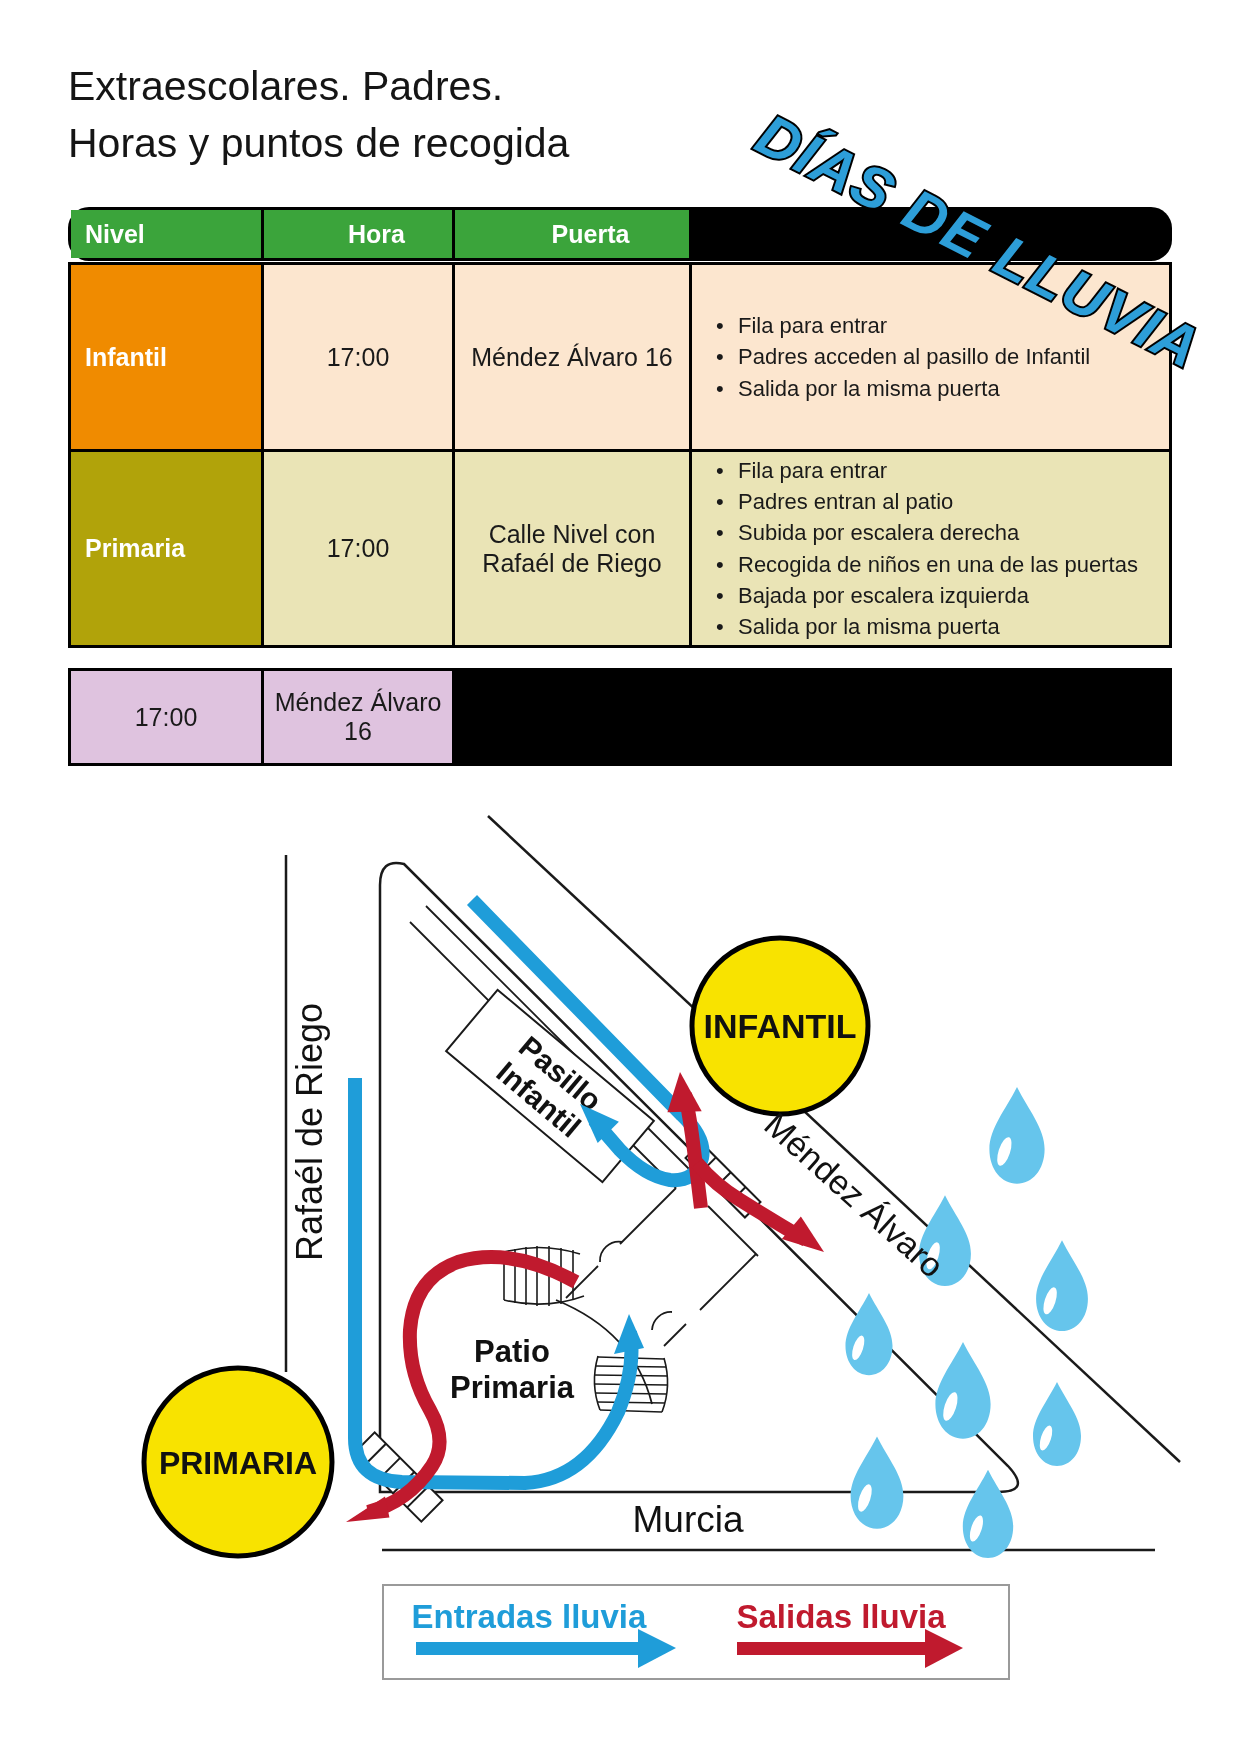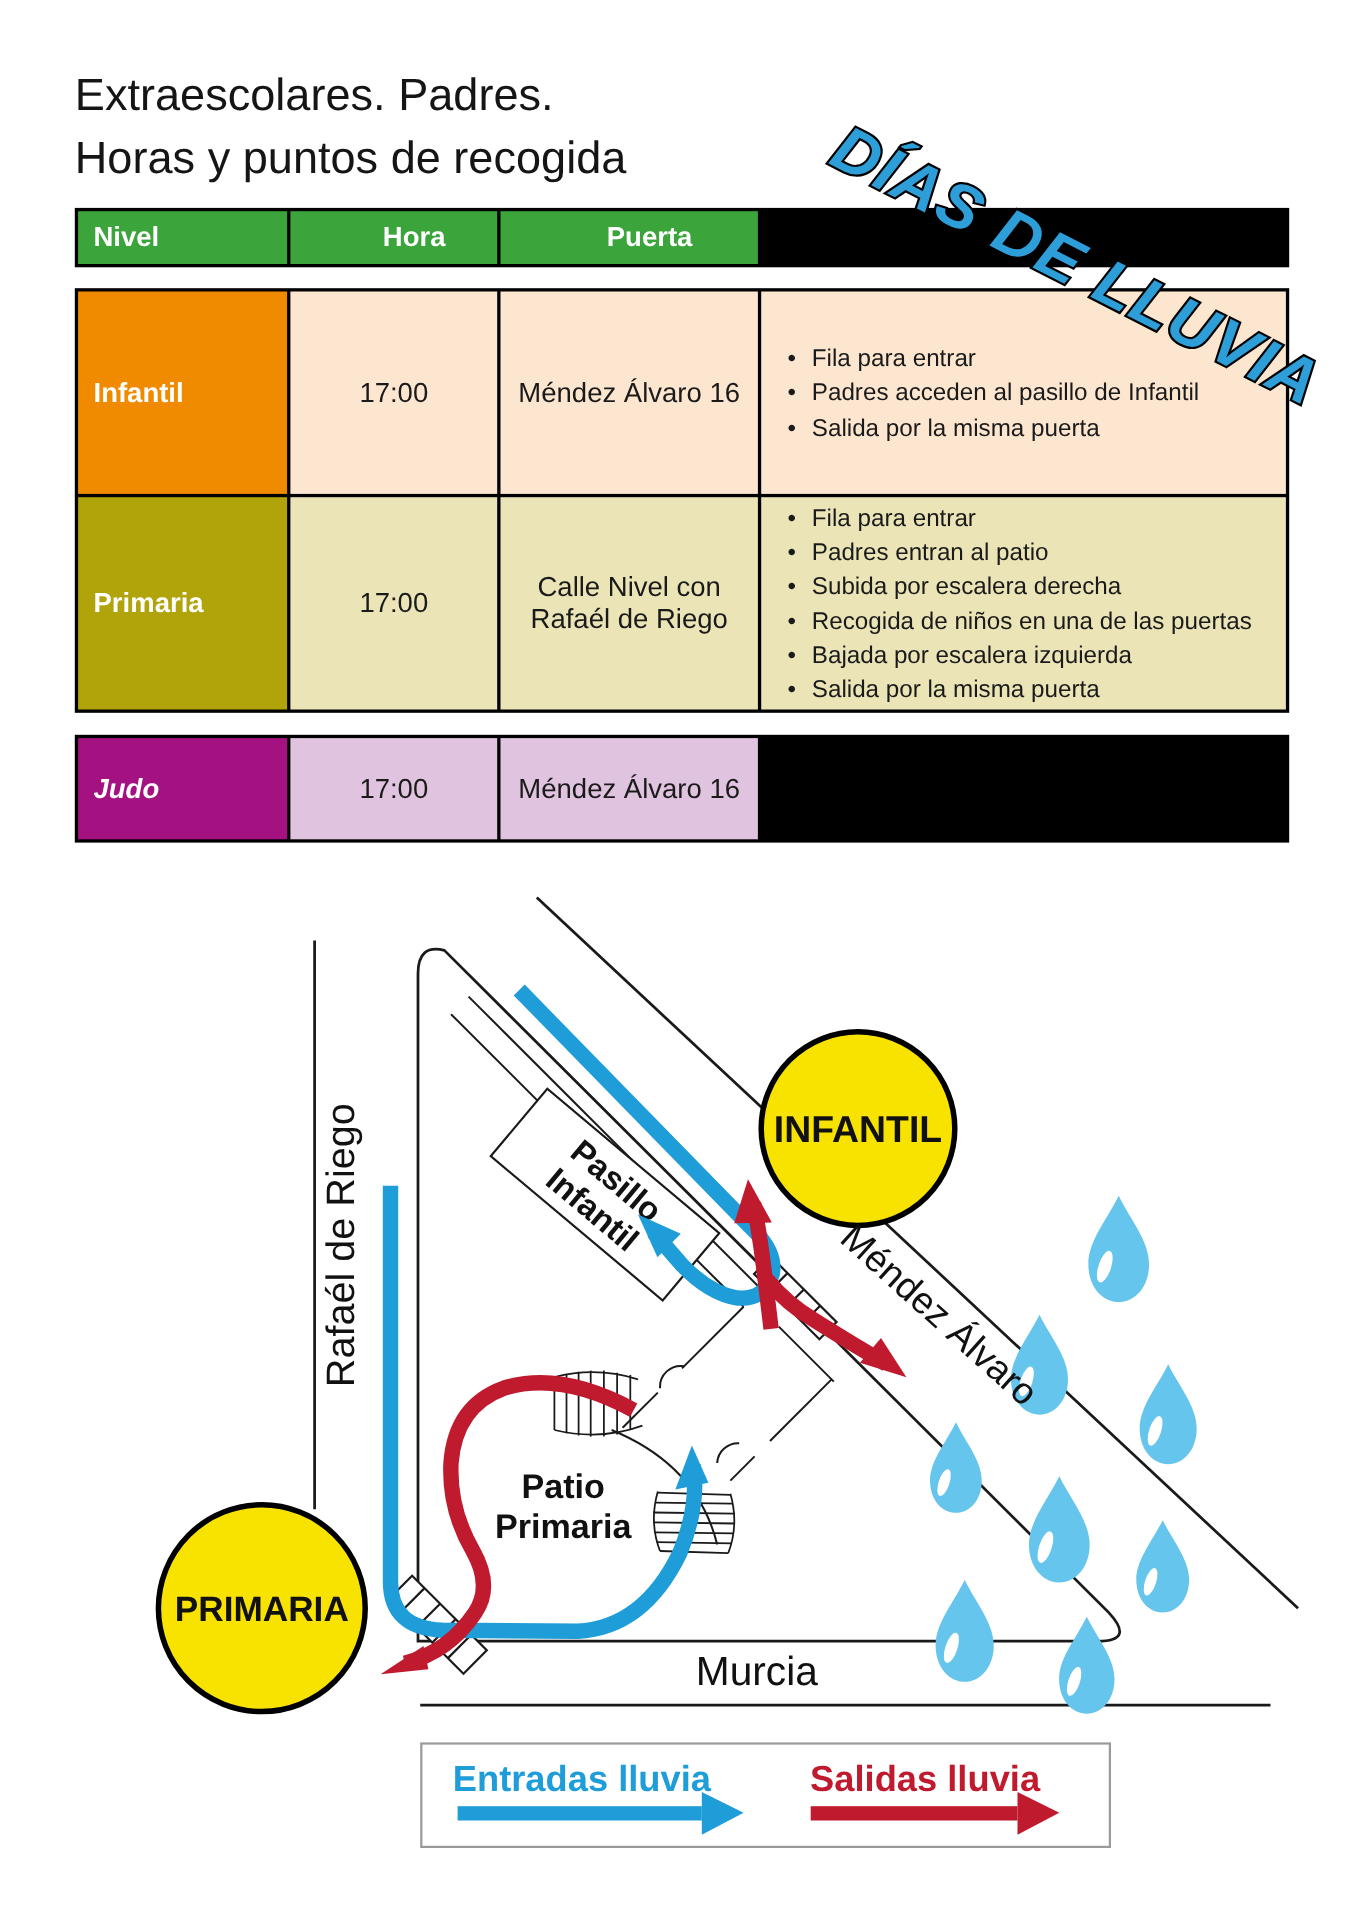--- a/index.html
+++ b/index.html
@@ -5,21 +5,21 @@
   html,body{margin:0;padding:0;background:#fff;}
   .page{position:relative;width:1240px;height:1754px;background:#fff;overflow:hidden;
         font-family:"Liberation Sans", sans-serif;color:#111;}
 
   
   .title{position:absolute;left:68px;top:58px;font-size:41px;line-height:57px;color:#151515;}
 
   
   .tbl{position:absolute;left:68px;width:1104px;background:#000;padding:3px;
        display:grid;grid-template-columns:190px 188px 234px 1fr;gap:3px;box-sizing:border-box;}
-  .tbl-header{top:189px;grid-template-rows:48px;}
+  .tbl-header{top:207px;grid-template-rows:48px;border-radius:21px;}
   .tbl-body{top:262px;grid-template-rows:184px 193px;}
   .tbl-judo{top:668px;grid-template-rows:92px;}
   .cell{display:flex;flex-direction:column;justify-content:center;box-sizing:border-box;}
   .hcell{background:#3ba43b;color:#fff;font-weight:bold;font-size:25px;padding-left:37px;}
   .pad-l{padding-left:14px;align-items:flex-start;}
   .ctr{align-items:center;text-align:center;}
   .lbl{color:#fff;font-weight:bold;font-size:25px;}
   .val{font-size:25px;color:#1a1a1a;}
   .bg-infantil-label{background:#f08b00;}
   .bg-infantil{background:#fce6cf;}
@@ -86,23 +86,20 @@
         <li>Padres entran al patio</li>
         <li>Subida por escalera derecha</li>
         <li>Recogida de niños en una de las puertas</li>
         <li>Bajada por escalera izquierda</li>
         <li>Salida por la misma puerta</li>
       </ul>
     </div>
   </div>
 
   <div class="tbl tbl-judo judo">
-    <div class="cell pad-l bg-judo-label">
-      <span class="lbl judo-italic">Judo</span>
-      </div>
     <div class="cell ctr bg-judo">
       <span class="val">17:00</span>
       </div>
     <div class="cell ctr bg-judo">
       <span class="val">Méndez Álvaro 16</span>
       </div>
   </div>
 
   <svg class="svg-abs" style="top:0;" width="1240" height="480" viewBox="0 0 1240 480">
     <text x="752" y="148" transform="rotate(27 752 148)" font-family="Liberation Sans, sans-serif" font-size="58" font-weight="bold" font-style="italic" fill="#2d9ed8" stroke="#000" stroke-width="4" paint-order="stroke" letter-spacing="2">DÍAS DE LLUVIA</text>

